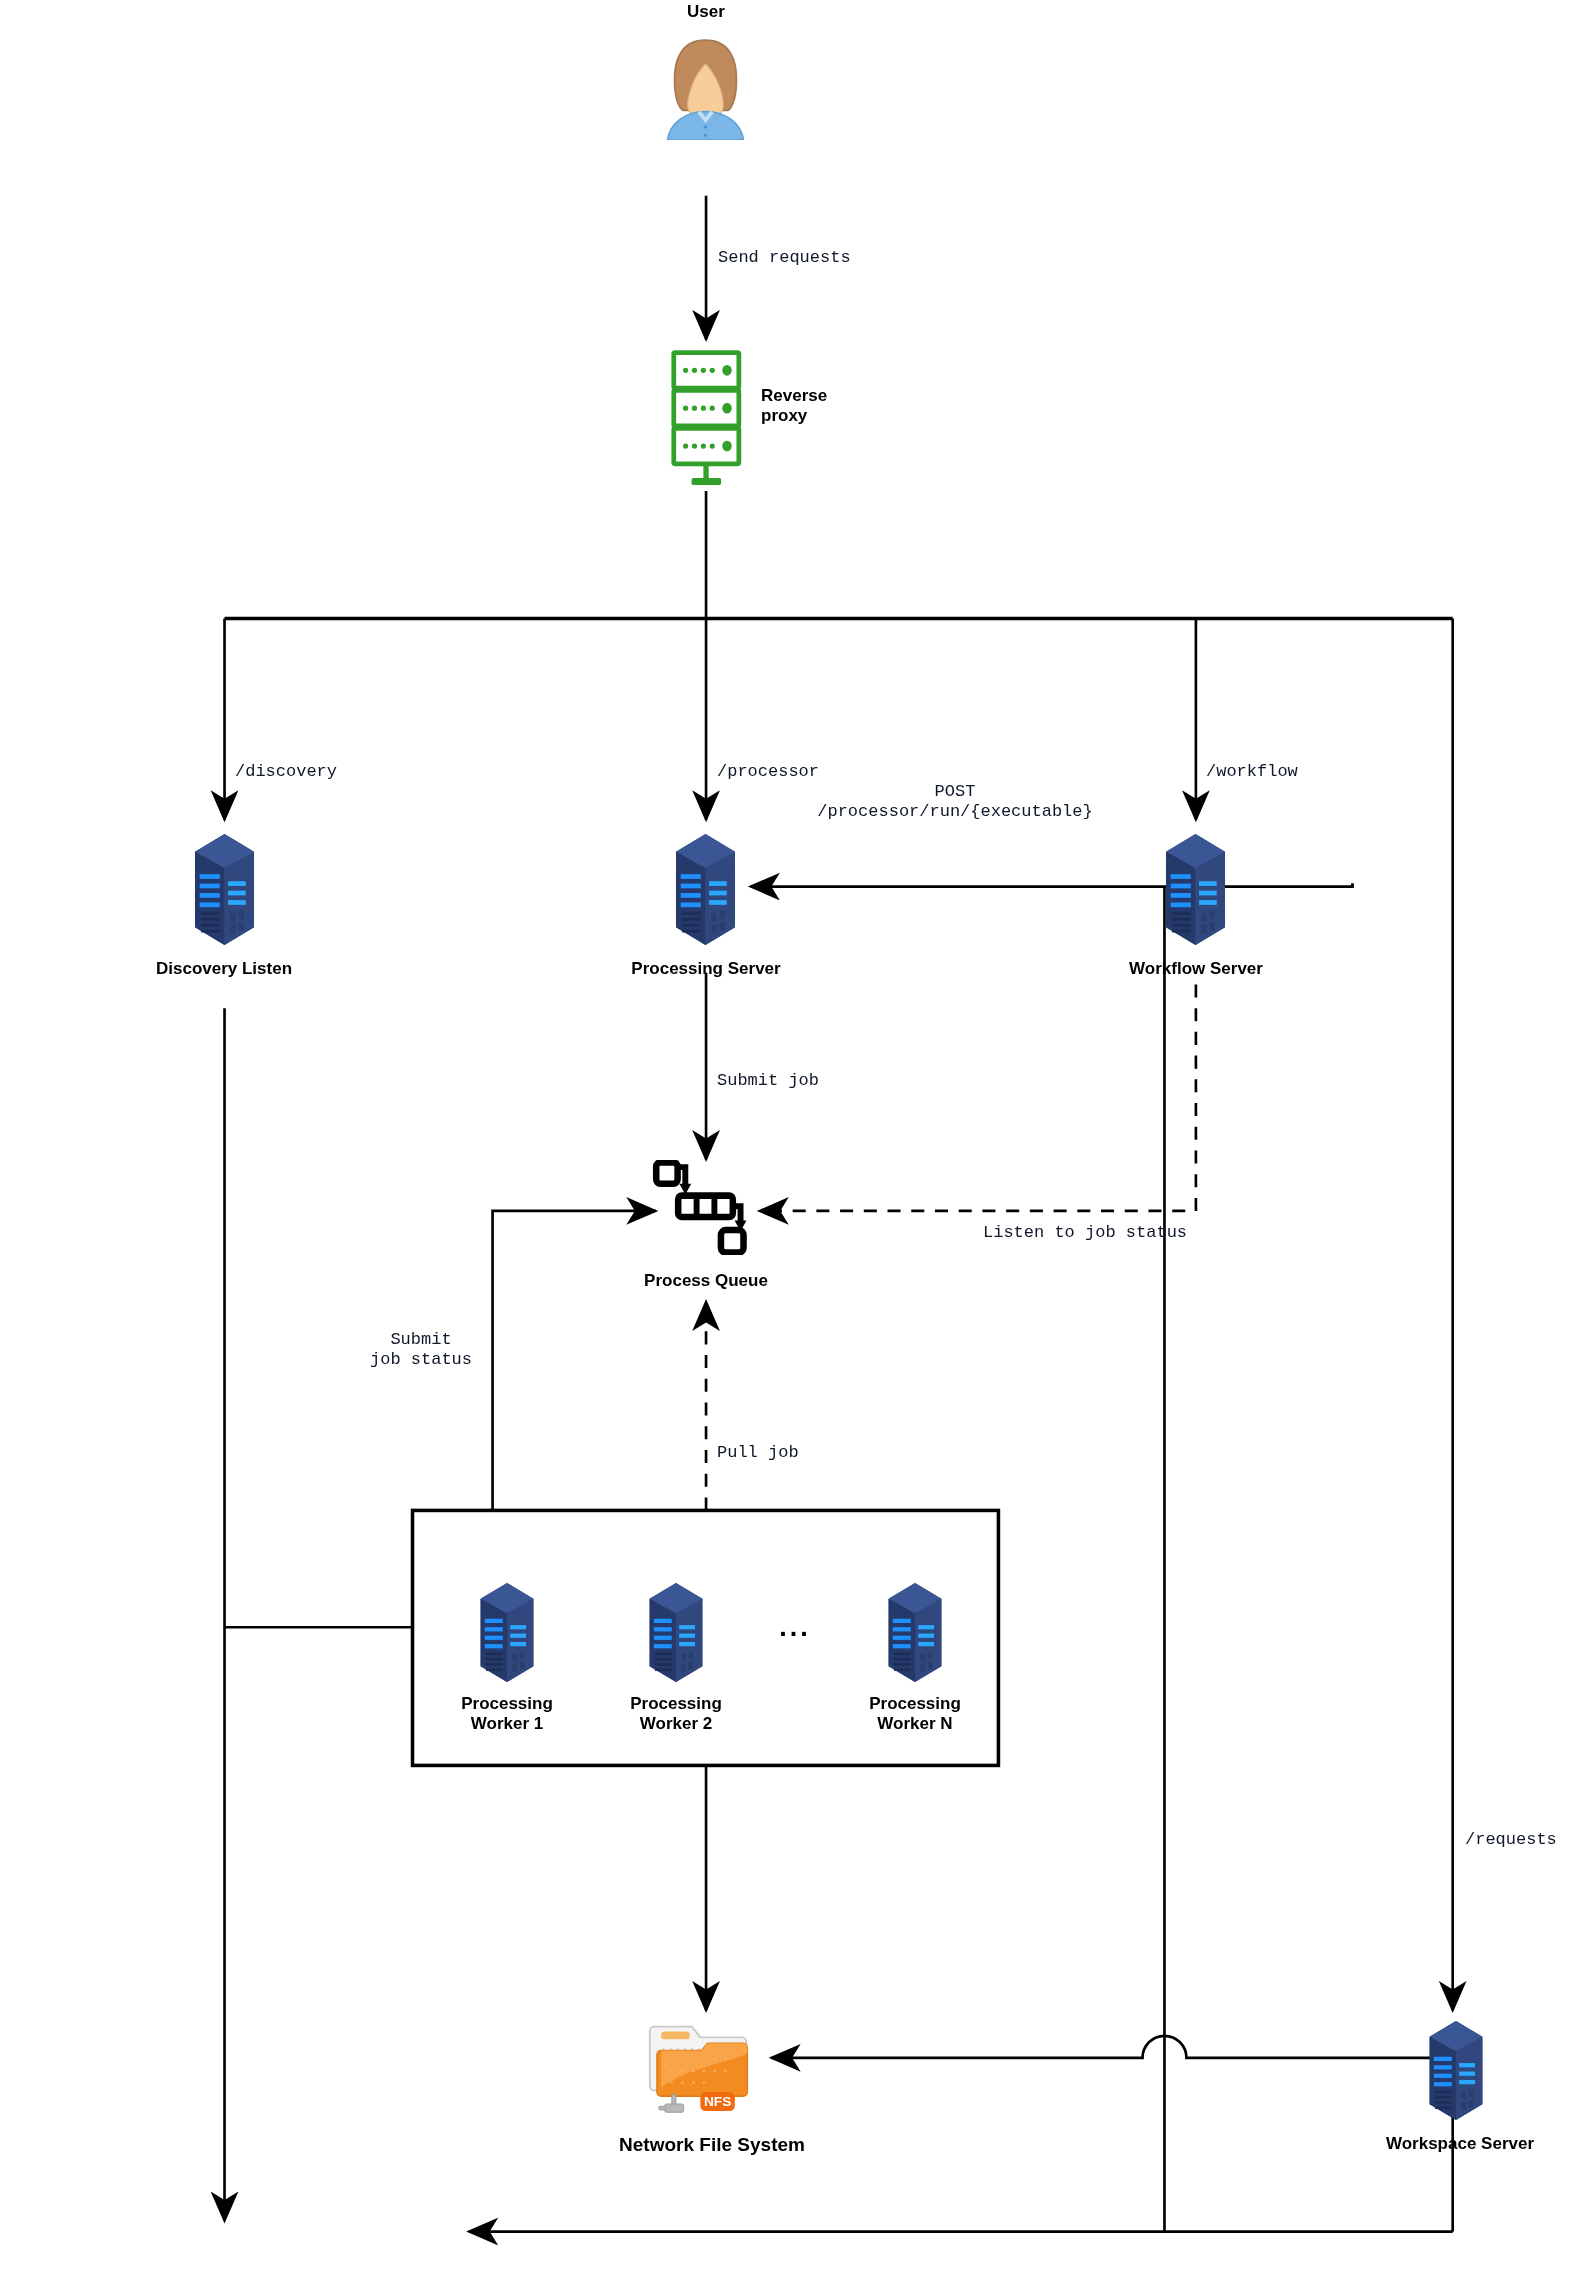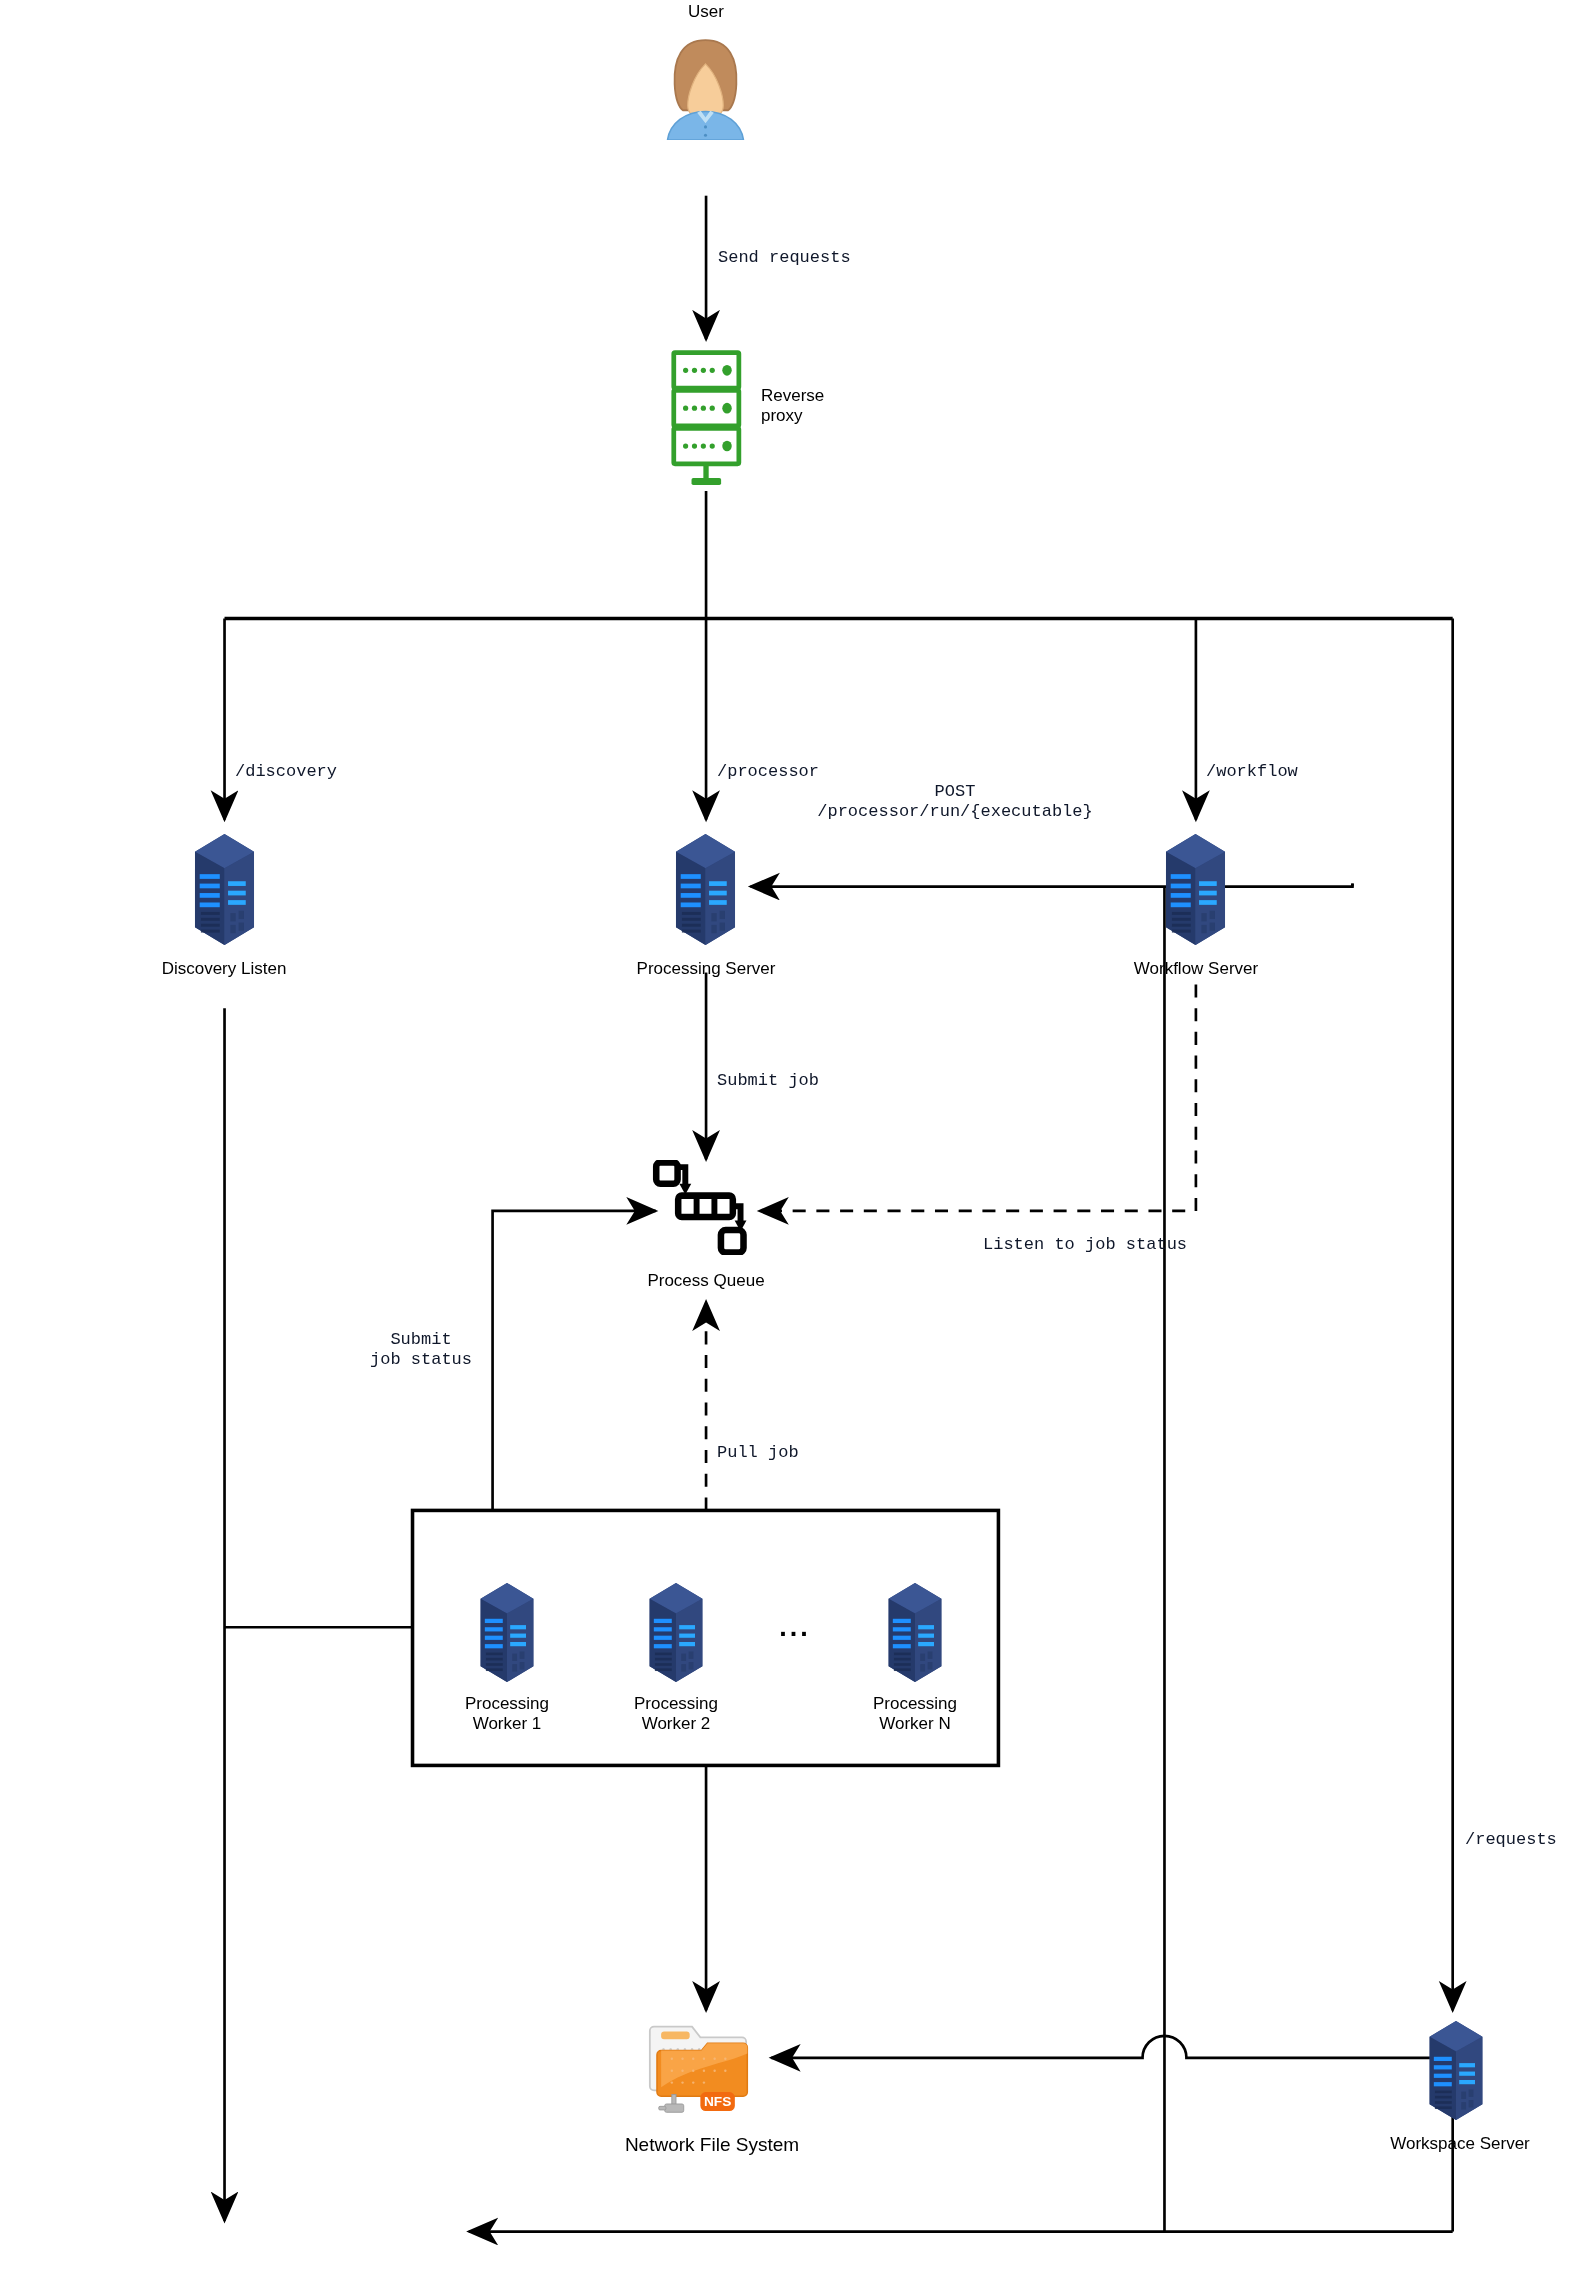--- a/index.html
+++ b/index.html
@@ -2,21 +2,21 @@
 <html style="font-size:9.5px"><head>
 <meta charset="utf-8">
 <title>Architecture Diagram</title>
 <style>
   html,body{margin:0;padding:0;background:#ffffff;}
   body{font-family:"Liberation Sans", sans-serif;}
   #stage{position:relative;width:1593px;height:2295px;background:#fff;overflow:hidden;}
   #wires{position:absolute;left:0;top:0;width:1593px;height:2295px;}
   .node{position:absolute;}
   .lbl{position:absolute;color:#000;font-family:"Liberation Sans",sans-serif;
-       text-align:center;line-height:1.18;white-space:pre;}
+       text-align:center;line-height:1.18;white-space:pre;font-weight:bold;}
   .edge-lbl{position:absolute;color:#0f172a;font-family:Liberation Mono, monospace;
        text-align:center;line-height:1.2;white-space:pre;}
   .ctr{transform:translateX(-50%);}
 </style>
 </head>
 <body>
 
 <div id="stage">
 
   <svg id="wires" viewBox="0 0 2685 3870" xmlns="http://www.w3.org/2000/svg">
@@ -244,21 +244,21 @@
         <path d="M136 78 L149 78 L149 104"></path>
         <line x1="75" y1="62" x2="75" y2="94"></line>
         <line x1="105" y1="62" x2="105" y2="94"></line>
       </g>
       <polygon points="46,40 66,40 56,58" fill="#000"></polygon>
       <polygon points="139,102 159,102 149,120" fill="#000"></polygon>
     </svg>
   </div>
   <div class="lbl ctr" style="left:706px;top:1271px;width:297px;font-size:17px;">Process Queue</div>
 
-  <div class="edge-lbl" style="left:983px;top:1223px;font-size:17px;text-align:right;margin-top:12px;">Listen to job status</div>
+  <div class="edge-lbl" style="left:983px;top:1223px;font-size:17px;text-align:right;">Listen to job status</div>
 
   <div class="edge-lbl" style="left:356px;top:1330px;width:130px;font-size:17px;text-align:center;">Submit
 job status</div>
 
   <div class="edge-lbl" style="left:717px;top:1443px;font-size:17px;text-align:left;">Pull job</div>
 
   <div class="node" style="left:469px;top:1579px;width:76px;height:107px;">
     <svg viewBox="0 0 144 200" width="76" height="107">
       <polygon points="72,6 22,36 22,164 72,194 122,164 122,36" fill="#31487f"></polygon>
       <polygon points="72,6 22,36 72,64 122,36" fill="#3b5694"></polygon>

